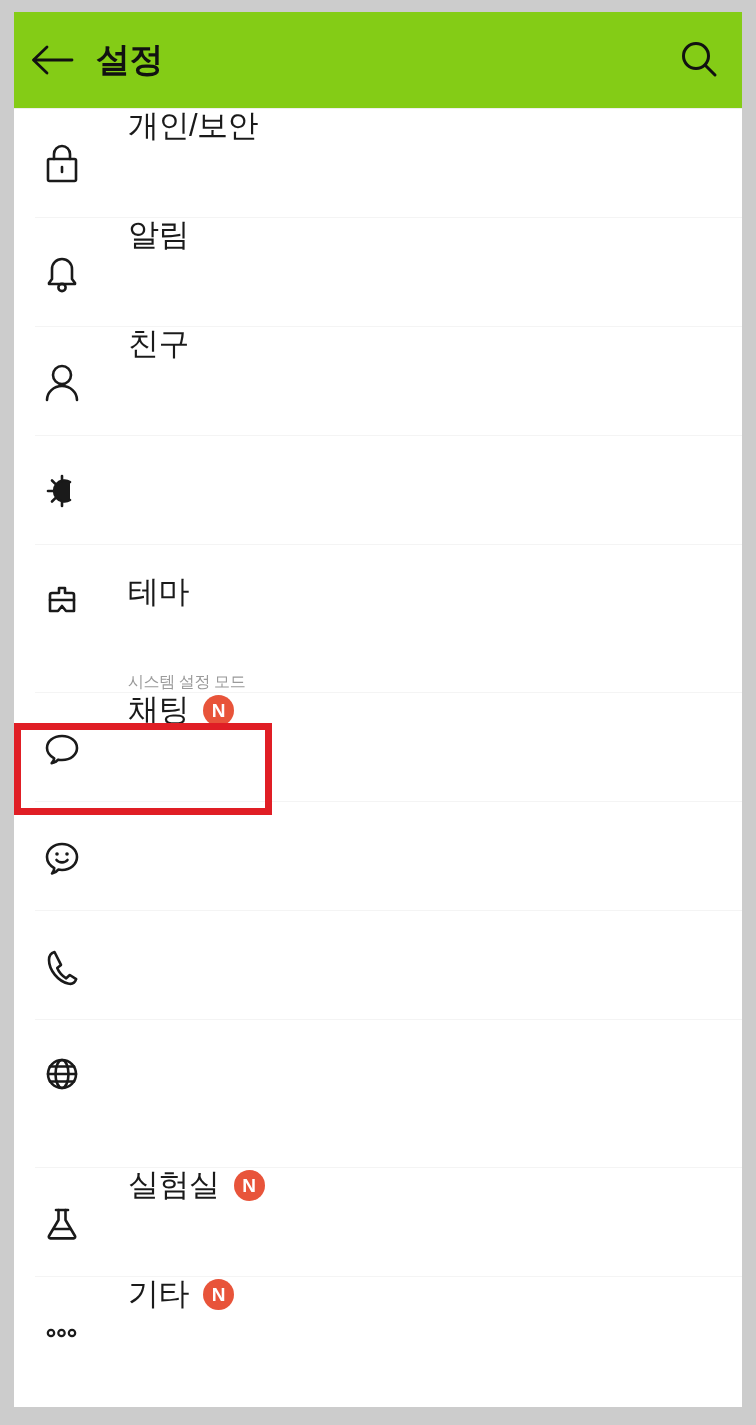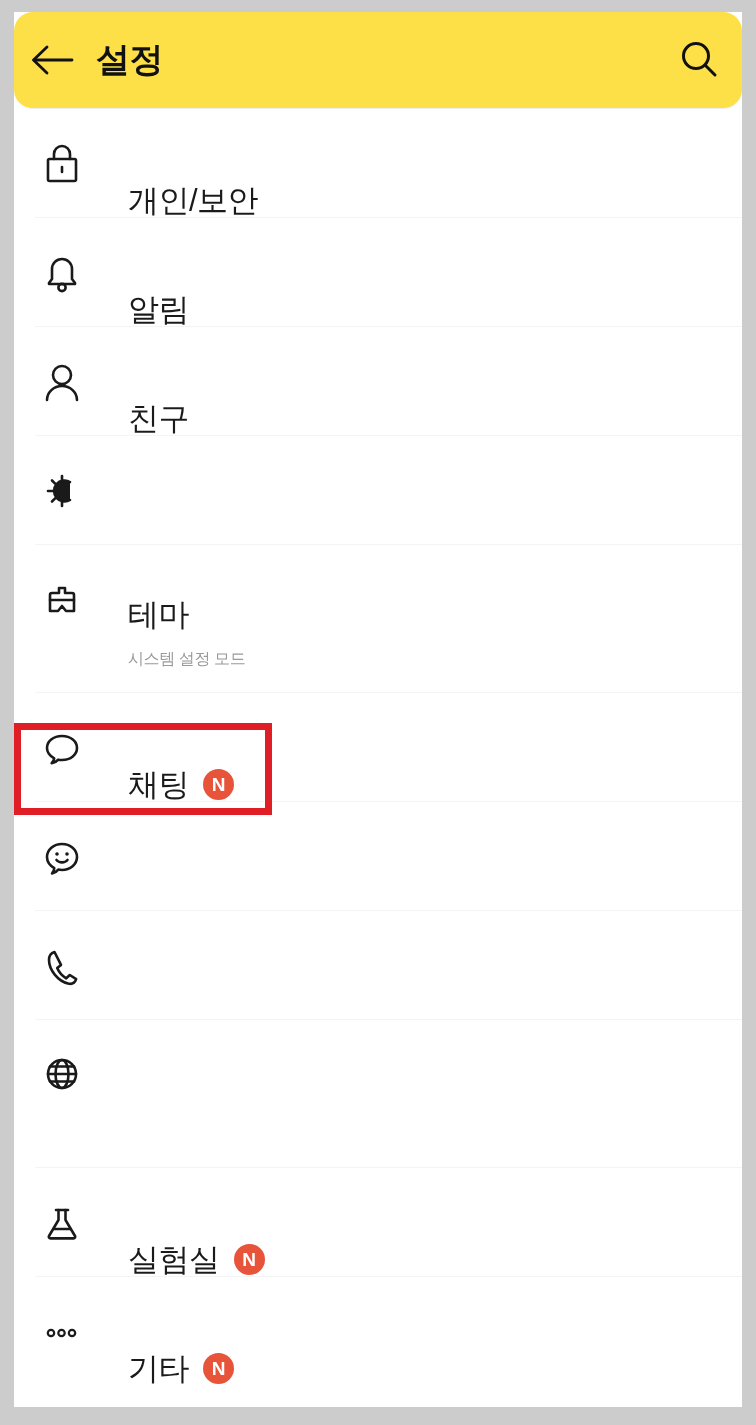--- a/index.html
+++ b/index.html
@@ -23,26 +23,25 @@
     width: 728px;
     height: 1395px;
     background: #ffffff;
     overflow: hidden;
   }
 
   
   .app-bar {
     position: relative;
     height: 97px;
-    background: #fde047;
+    background: #84cc16;
     display: flex;
     align-items: center;
     border-bottom: 1px solid #eeeeee;
     box-sizing: border-box;
-    border-radius: 19px;
   }
   .back-btn {
     width: 76px;
     height: 97px;
     display: flex;
     align-items: center;
     justify-content: center;
     cursor: pointer;
   }
   .app-title {
@@ -93,27 +92,27 @@
     display: flex;
     align-items: center;
     justify-content: flex-start;
   }
   .row.has-sub .row-icon { height: 109px; }
 
   .row-body {
     flex: 1;
     display: flex;
     flex-direction: column;
-    justify-content: flex-end;
+    justify-content: flex-start;
     min-height: 109px;
     padding-left: 24px;
     box-sizing: border-box;
   }
   .row.has-sub .row-body {
-    justify-content: center;
+    justify-content: space-between;
     padding-top: 30px;
     min-height: 148px;
   }
   .row.has-sub { min-height: 148px; }
   .row.has-sub .row-icon { height: 148px; align-items: flex-start; padding-top: 31px; box-sizing: border-box;}
 
   .row-label-wrap {
     display: flex;
     align-items: center;
   }

